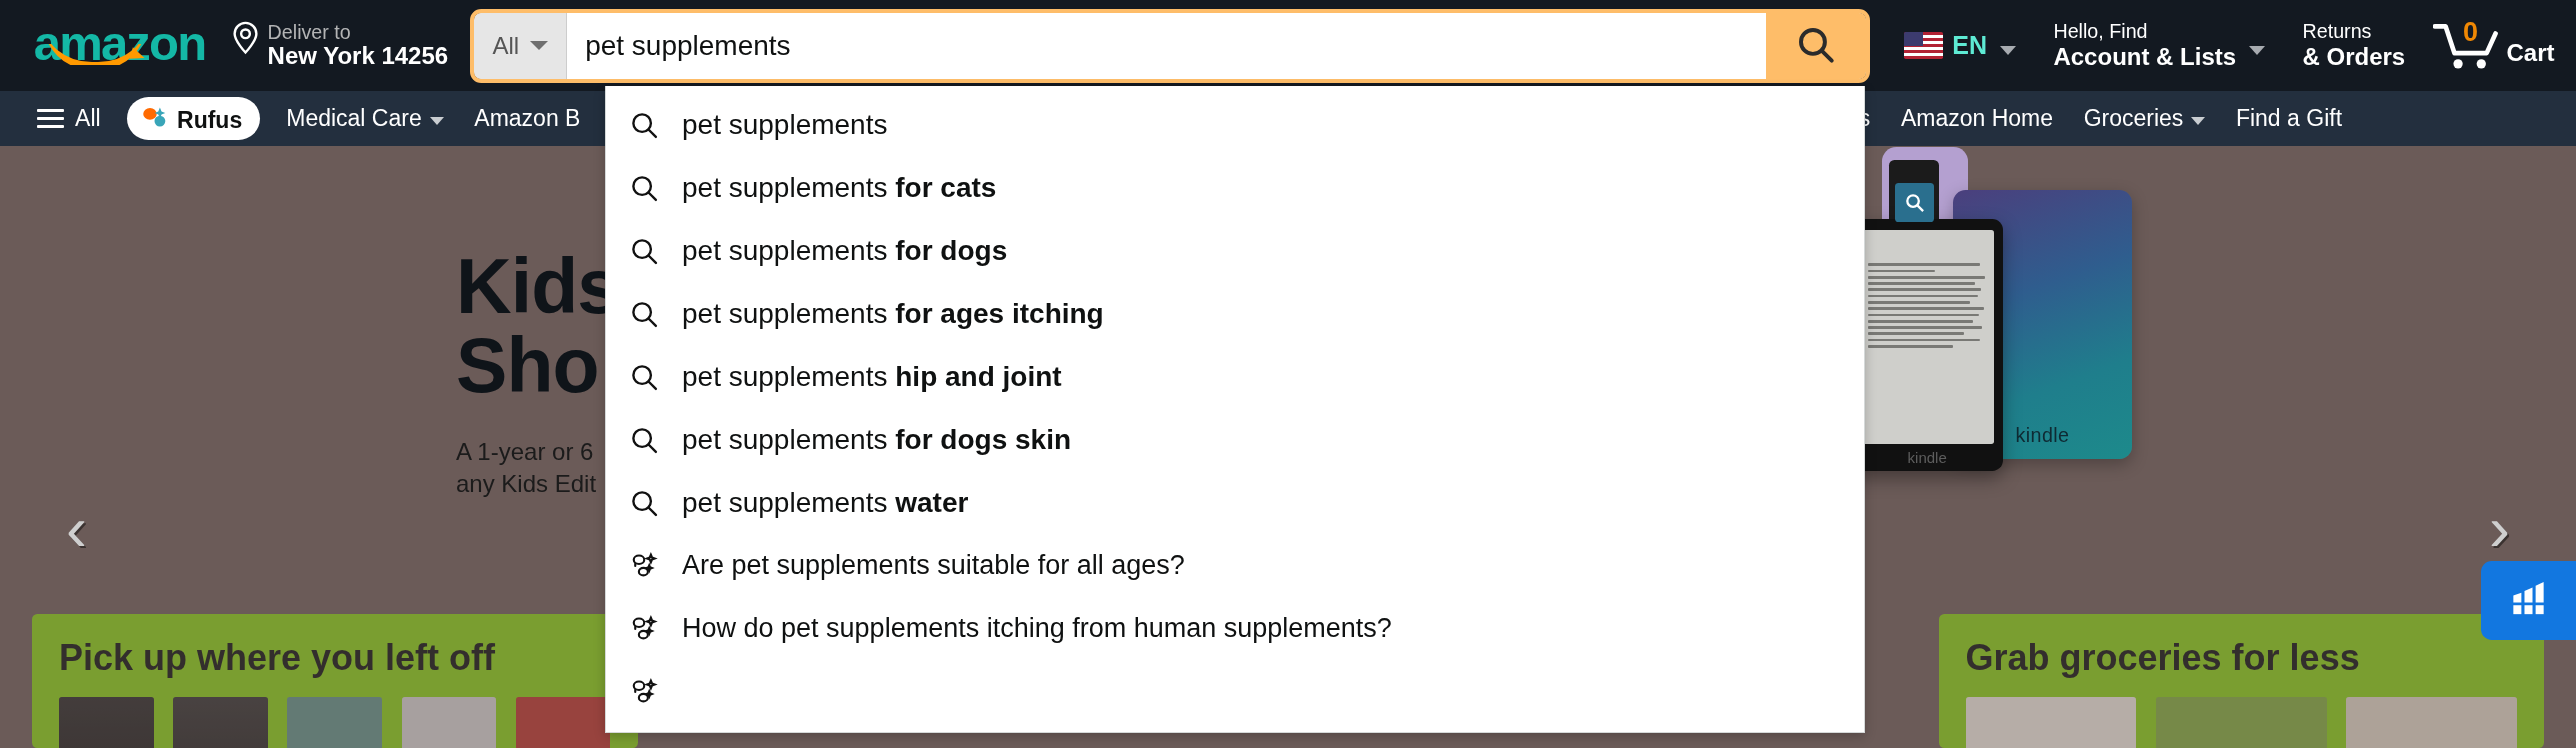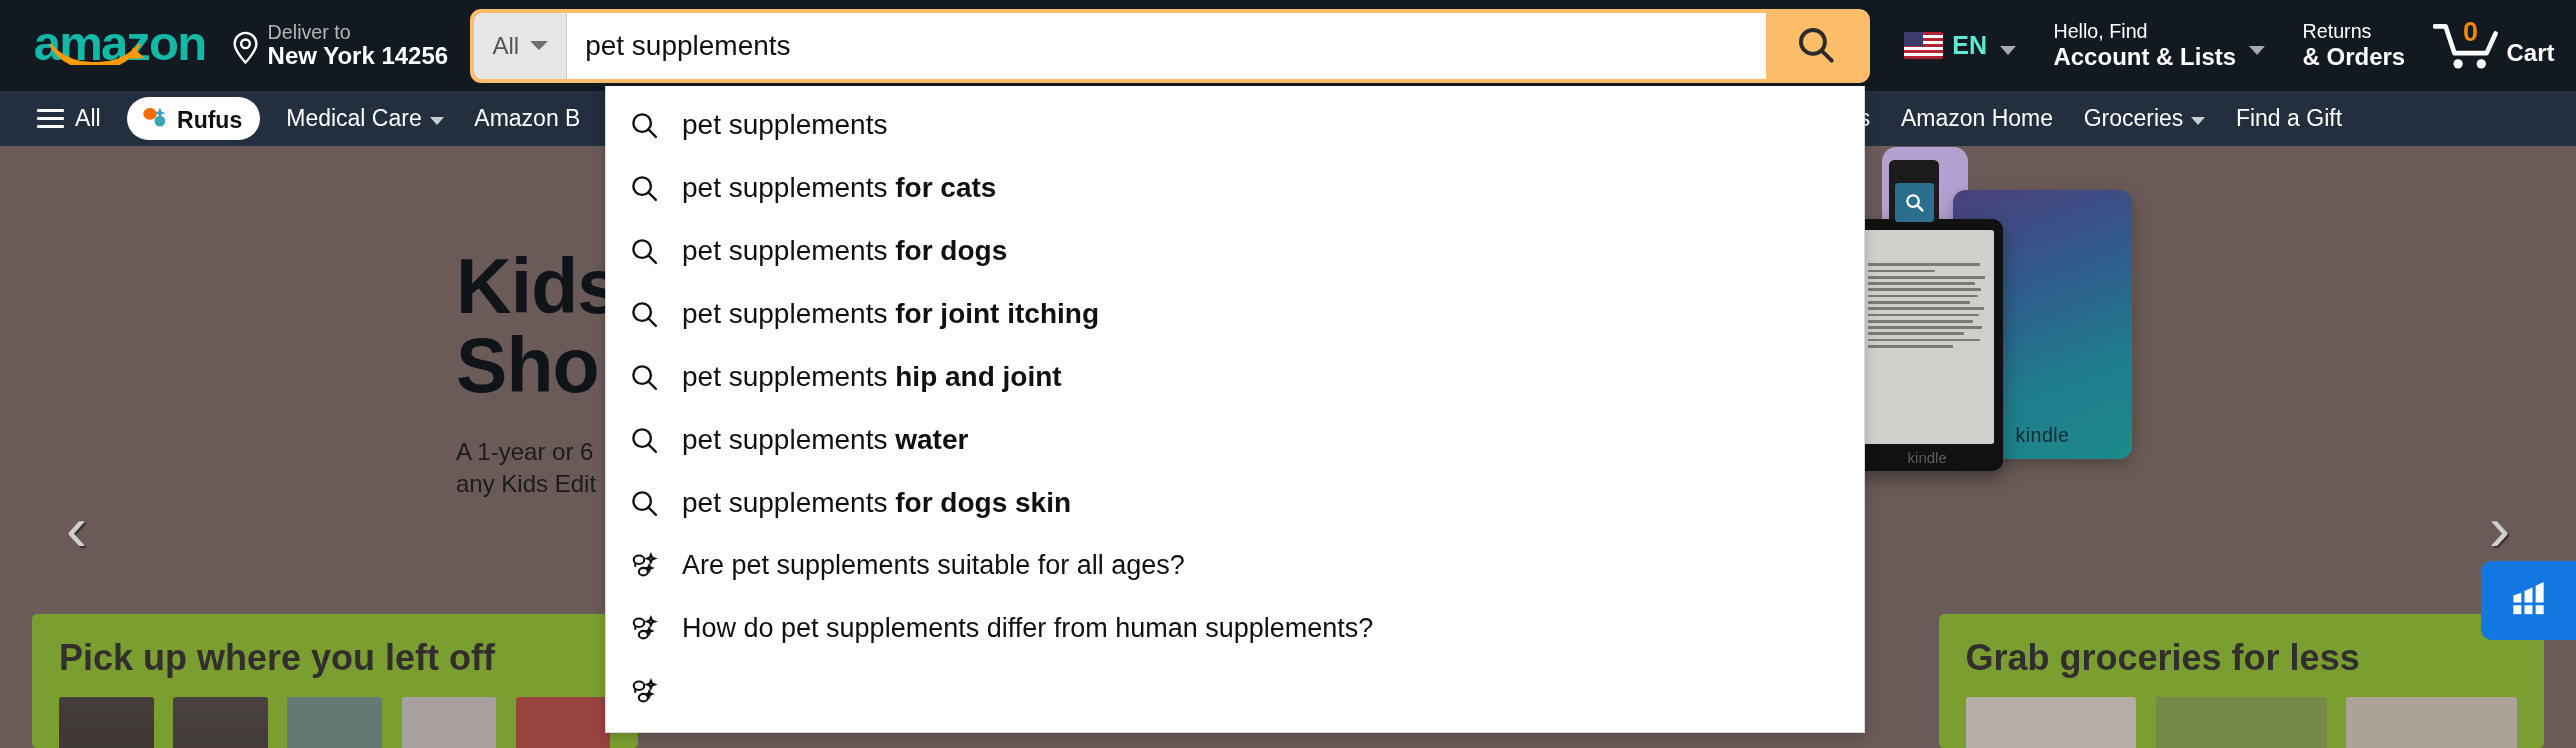--- a/index.html
+++ b/index.html
@@ -46,21 +46,21 @@
   .logo-smile:after {
     content: ""; position: absolute; right: 1.8px; top: 5.4px;
     width: 0; height: 0;
     border-left: 14.3px solid #FF9900;
     border-top: 7.2px solid transparent;
     border-bottom: 5.4px solid transparent;
     transform: rotate(16deg);
   }
 
   .deliver {
-    display: flex; align-items: flex-end; gap: 7.2px;
+    display: flex; gap: 7.2px;
     padding: 12.5px 12.5px 12.5px 5.4px; margin-right: 12.5px;
     border: 0.9px solid transparent; border-radius: 2.7px;
     cursor: pointer;
   }
   .pin-icon { margin-bottom: 1.8px; }
   .deliver-txt { line-height: 1.12; }
   .deliver-small { color: #ccccccdd; font-size: 19.7px; font-weight: 400; display:block; }
   .deliver-big { color: #ffffff; font-size: 24px; font-weight: 700; display:block; }
 
   
@@ -545,62 +545,62 @@
             <circle cx="10.5" cy="10.5" r="7"></circle>
             <line x1="15.6" y1="15.6" x2="21.5" y2="21.5"></line>
           </svg></span>
         <span class="sug-text">pet supplements <b>for dogs</b></span>
       </div>
       <div class="sug-item">
         <span class="sug-icon"><svg width="30" height="30" viewBox="0 0 24 24" fill="none" stroke="#111" stroke-width="1.9" stroke-linecap="round">
             <circle cx="10.5" cy="10.5" r="7"></circle>
             <line x1="15.6" y1="15.6" x2="21.5" y2="21.5"></line>
           </svg></span>
-        <span class="sug-text">pet supplements <b>for joint itching</b></span>
+        <span class="sug-text">pet supplements <b>for ages itching</b></span>
       </div>
       <div class="sug-item">
         <span class="sug-icon"><svg width="30" height="30" viewBox="0 0 24 24" fill="none" stroke="#111" stroke-width="1.9" stroke-linecap="round">
             <circle cx="10.5" cy="10.5" r="7"></circle>
             <line x1="15.6" y1="15.6" x2="21.5" y2="21.5"></line>
           </svg></span>
         <span class="sug-text">pet supplements <b>hip and joint</b></span>
       </div>
       <div class="sug-item">
         <span class="sug-icon"><svg width="30" height="30" viewBox="0 0 24 24" fill="none" stroke="#111" stroke-width="1.9" stroke-linecap="round">
             <circle cx="10.5" cy="10.5" r="7"></circle>
             <line x1="15.6" y1="15.6" x2="21.5" y2="21.5"></line>
           </svg></span>
-        <span class="sug-text">pet supplements <b>water</b></span>
+        <span class="sug-text">pet supplements <b>for dogs skin</b></span>
       </div>
       <div class="sug-item">
         <span class="sug-icon"><svg width="30" height="30" viewBox="0 0 24 24" fill="none" stroke="#111" stroke-width="1.9" stroke-linecap="round">
             <circle cx="10.5" cy="10.5" r="7"></circle>
             <line x1="15.6" y1="15.6" x2="21.5" y2="21.5"></line>
           </svg></span>
-        <span class="sug-text">pet supplements <b>for dogs skin</b></span>
+        <span class="sug-text">pet supplements <b>water</b></span>
       </div>
       <div class="sug-item sug-q">
         <span class="sug-icon"><svg width="30" height="30" viewBox="0 0 24 24" fill="none" stroke="#111" stroke-width="1.7" stroke-linecap="round">
             <ellipse cx="8" cy="7" rx="4.2" ry="3.4"></ellipse>
             <path d="M5 10.2 L5 12"></path>
             <ellipse cx="11.5" cy="16.5" rx="3.6" ry="3"></ellipse>
             <path d="M17.5 3 l.9 2.2 L20.6 6 l-2.2 .9 L17.5 9 l-.9-2.1 L14.4 6 l2.2-.8 Z"></path>
             <path d="M16.2 11.5 l.6 1.5 l1.5 .6 l-1.5 .6 l-.6 1.5 l-.6-1.5 l-1.5-.6 l1.5-.6 Z"></path>
           </svg></span>
         <span class="sug-text">Are pet supplements suitable for all ages?</span>
       </div>
       <div class="sug-item sug-q">
         <span class="sug-icon"><svg width="30" height="30" viewBox="0 0 24 24" fill="none" stroke="#111" stroke-width="1.7" stroke-linecap="round">
             <ellipse cx="8" cy="7" rx="4.2" ry="3.4"></ellipse>
             <path d="M5 10.2 L5 12"></path>
             <ellipse cx="11.5" cy="16.5" rx="3.6" ry="3"></ellipse>
             <path d="M17.5 3 l.9 2.2 L20.6 6 l-2.2 .9 L17.5 9 l-.9-2.1 L14.4 6 l2.2-.8 Z"></path>
             <path d="M16.2 11.5 l.6 1.5 l1.5 .6 l-1.5 .6 l-.6 1.5 l-.6-1.5 l-1.5-.6 l1.5-.6 Z"></path>
           </svg></span>
-        <span class="sug-text">How do pet supplements differ from human supplements?</span>
+        <span class="sug-text">How do pet supplements itching from human supplements?</span>
       </div>
       <div class="sug-item sug-q">
         <span class="sug-icon"><svg width="30" height="30" viewBox="0 0 24 24" fill="none" stroke="#111" stroke-width="1.7" stroke-linecap="round">
             <ellipse cx="8" cy="7" rx="4.2" ry="3.4"></ellipse>
             <path d="M5 10.2 L5 12"></path>
             <ellipse cx="11.5" cy="16.5" rx="3.6" ry="3"></ellipse>
             <path d="M17.5 3 l.9 2.2 L20.6 6 l-2.2 .9 L17.5 9 l-.9-2.1 L14.4 6 l2.2-.8 Z"></path>
             <path d="M16.2 11.5 l.6 1.5 l1.5 .6 l-1.5 .6 l-.6 1.5 l-.6-1.5 l-1.5-.6 l1.5-.6 Z"></path>
           </svg></span>
       </div>

